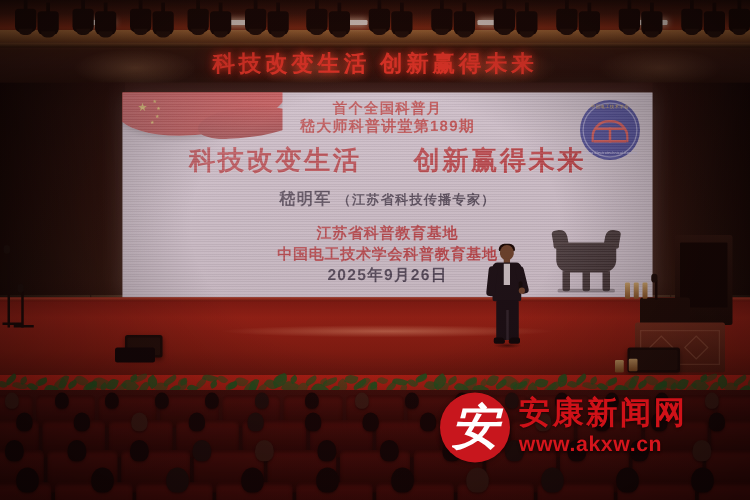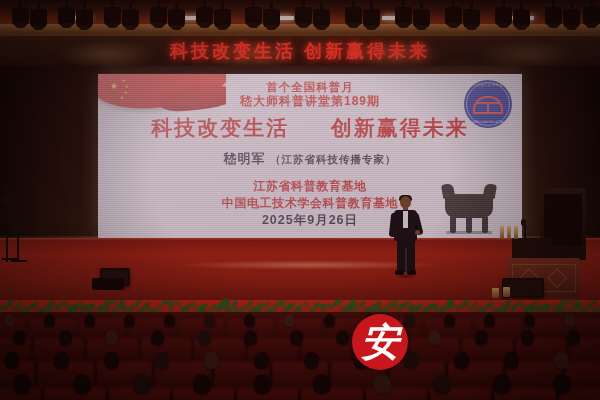--- a/index.html
+++ b/index.html
@@ -764,15 +764,19 @@
       </div>
   </div>
 
   <div class="warmcast"></div>
   <div class="vignette"></div>
 
   <div class="watermark">
     <div class="wm-logo">
       <div class="wm-glyph">安</div>
     </div>
+    <div class="wm-right">
+      <div class="wm-name">安康新闻网</div>
+      <div class="wm-url">www.akxw.cn</div>
+    </div>
   </div>
 
 </div>
 
 </body></html>

